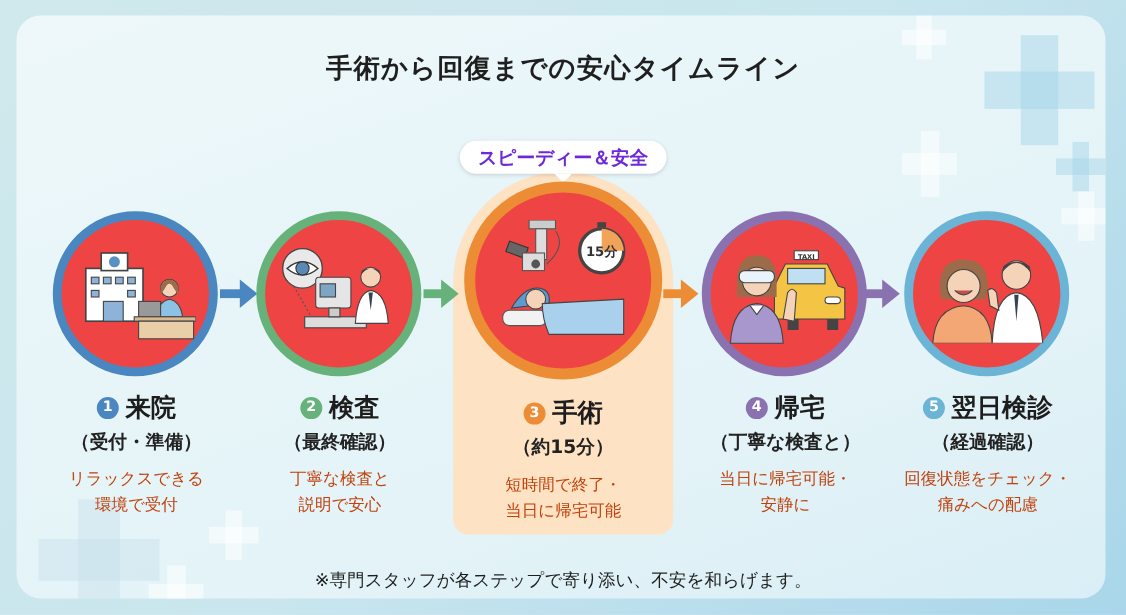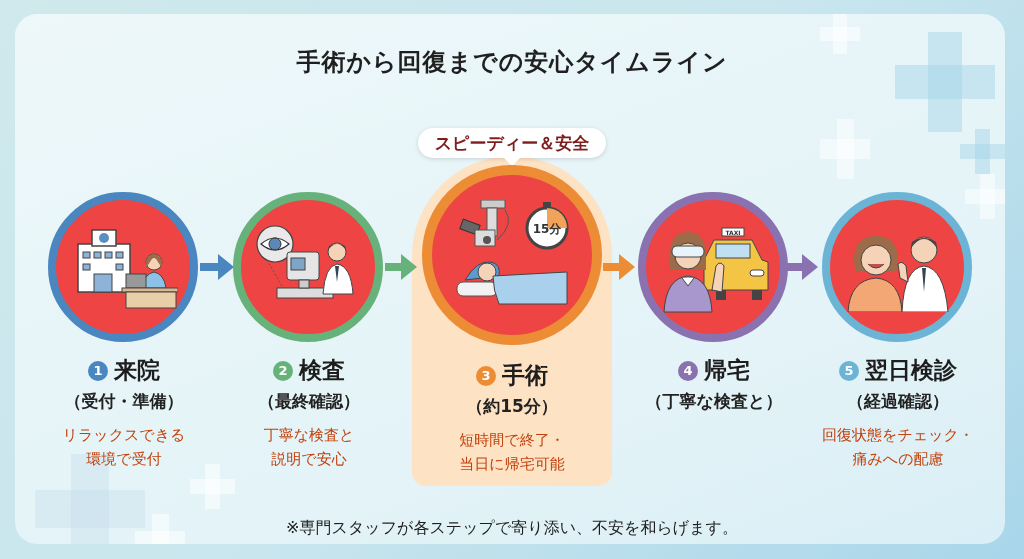--- a/index.html
+++ b/index.html
@@ -27,21 +27,21 @@
       font-size: 24px; font-weight: bold; color: #1f1f1f; letter-spacing: 1px;
     }
     .orange-panel {
       position: absolute; left: 412px; top: 156px; width: 200px; height: 330px;
       background: #fde2c4; border-radius: 100px 100px 14px 14px;
     }
     .bubble {
       position: absolute; left: 418px; top: 128px; width: 188px; height: 30px;
       background: #fff; border-radius: 15px;
       box-shadow: 0 1px 4px rgba(0,0,0,0.15);
-      color: #7f1d1d; font-weight: bold; font-size: 17px;
+      color: #6d28d9; font-weight: bold; font-size: 17px;
       display: flex; align-items: center; justify-content: center;
     }
     .bubble::after {
       content: ""; position: absolute; left: 50%; bottom: -8px; margin-left: -8px;
       border-left: 8px solid transparent; border-right: 8px solid transparent;
       border-top: 8px solid #fff;
     }
     .step { position: absolute; width: 200px; text-align: center; }
     .ring {
       position: absolute; width: 150px; height: 150px; border-radius: 50%;
@@ -203,20 +203,24 @@
     <path d="M26 58 L32 66 L38 58" fill="#fff" stroke="#444"></path>
     <path d="M56 70 L60 46 Q64 40 68 46 L66 72Z" fill="#f5d3b8" stroke="#444"></path>
   </svg>
 </div>
 <div class="step" style="left:614px;top:355px">
   <div class="label-row">
     <span class="num" style="background:#8a72b0">4</span>
     <span>帰宅</span>
   </div>
   <div class="sub">（丁寧な検査と）</div>
+  <div class="desc">
+    <div>当日に帰宅可能・</div>
+    <div>安静に</div>
+  </div>
 </div>
 
 <div class="ring" style="left:822px;top:192px;border-color:#6bb4d6">
   <svg width="115" height="90" viewBox="0 0 115 90">
     <path d="M14 40 Q14 14 36 14 Q58 14 58 40 L56 50 L16 50Z" fill="#9b6b4a"></path>
     <circle cx="36" cy="38" r="15" fill="#f5d3b8" stroke="#444"></circle>
     <path d="M28 42 Q36 50 44 42" fill="#c0504d" stroke="#444"></path>
     <path d="M8 90 Q10 58 36 56 Q60 58 62 90Z" fill="#f2a774" stroke="#444"></path>
     <circle cx="84" cy="28" r="13" fill="#f5d3b8" stroke="#444"></circle>
     <path d="M71 26 Q84 8 97 26 L96 20 Q84 12 72 20Z" fill="#444"></path>

